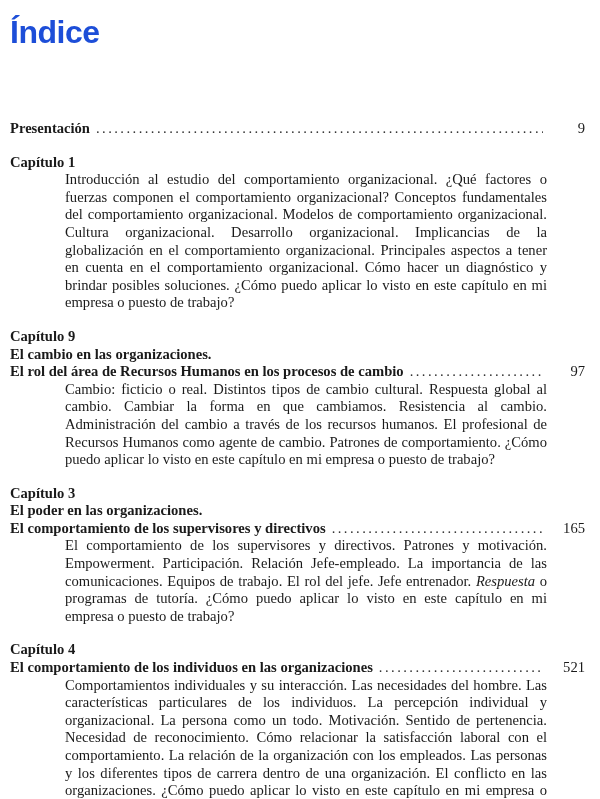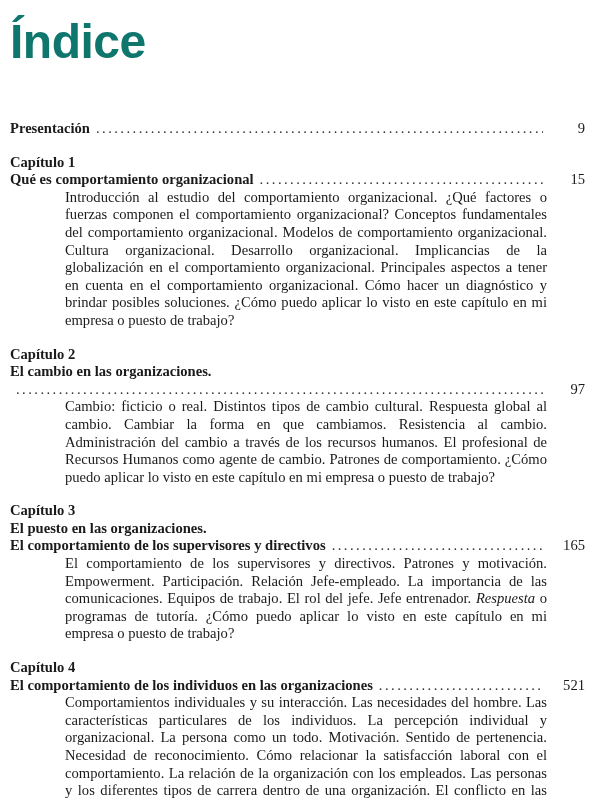--- a/index.html
+++ b/index.html
@@ -1,17 +1,17 @@
 <!DOCTYPE html>
 <html><head>
 <meta charset="utf-8">
 <style>
   html, body { margin:0; padding:0; background:#ffffff; }
   body { width:600px; height:799px; overflow:hidden; position:relative; color:#1a1a1a; }
-  .title { position:absolute; left:10px; top:14px; font-family:"Liberation Sans", sans-serif; font-weight:bold; font-size:48px; letter-spacing:-0.5px; color:#0f766e; }
+  .title { position:absolute; left:10px; top:14px; font-family:"Liberation Sans", sans-serif; font-weight:bold; font-size:32px; letter-spacing:-0.5px; color:#1d4ed8; }
   .toc { position:absolute; left:10px; top:120px; width:575px; font-family:"Liberation Serif", serif; font-size:14.6px; line-height:17.6px; }
   .entry { margin-bottom:16px; }
   .entry.first { }
   .chap { font-weight:bold; }
   .hrow { display:flex; align-items:baseline; font-weight:bold; }
   .hrow .txt { white-space:nowrap; }
   .hrow .dots { flex:1; overflow:hidden; white-space:nowrap; font-weight:normal; margin:0 6px 0 6px; letter-spacing:1.2px; color:#333; }
   .hrow .dots::before { content:". . . . . . . . . . . . . . . . . . . . . . . . . . . . . . . . . . . . . . . . . . . . . . . . . . . . . . . . . . . . . . . . . . . . . . . . . . . . . . . . . . . . . . . . . . . . . . . . . . . . . . . . ."; letter-spacing:-0.6px; }
   .hrow .pg { width:36px; text-align:right; font-weight:normal; }
   .desc { margin-left:55px; margin-right:38px; text-align:justify; }
@@ -27,41 +27,37 @@
   <div class="entry first">
     <div class="hrow">
       <span class="txt">Presentación</span>
       <span class="dots"></span>
       <span class="pg">9</span>
     </div>
   </div>
 
   <div class="entry">
     <div class="chap">Capítulo 1</div>
-    <div class="hrow">
-      <span class="txt">Qué es comportamiento organizacional</span>
-      <span class="dots"></span>
-      <span class="pg">15</span>
-    </div>
     <div class="desc">Introducción al estudio del comportamiento organizacional. ¿Qué factores o fuerzas componen el comportamiento organizacional? Conceptos fundamentales del comportamiento organizacional. Modelos de comportamiento organizacional. Cultura organizacional. Desarrollo organizacional. Implicancias de la globalización en el comportamiento organizacional. Principales aspectos a tener en cuenta en el comportamiento organizacional. Cómo hacer un diagnóstico y brindar posibles soluciones. ¿Cómo puedo aplicar lo visto en este capítulo en mi empresa o puesto de trabajo?</div>
   </div>
 
   <div class="entry">
-    <div class="chap">Capítulo 2</div>
+    <div class="chap">Capítulo 9</div>
     <div class="chap">El cambio en las organizaciones.</div>
     <div class="hrow">
+      <span class="txt">El rol del área de Recursos Humanos en los procesos de cambio</span>
       <span class="dots"></span>
       <span class="pg">97</span>
     </div>
     <div class="desc">Cambio: ficticio o real. Distintos tipos de cambio cultural. Respuesta global al cambio. Cambiar la forma en que cambiamos. Resistencia al cambio. Administración del cambio a través de los recursos humanos. El profesional de Recursos Humanos como agente de cambio. Patrones de comportamiento. ¿Cómo puedo aplicar lo visto en este capítulo en mi empresa o puesto de trabajo?</div>
   </div>
 
   <div class="entry">
     <div class="chap">Capítulo 3</div>
-    <div class="chap">El puesto en las organizaciones.</div>
+    <div class="chap">El poder en las organizaciones.</div>
     <div class="hrow">
       <span class="txt">El comportamiento de los supervisores y directivos</span>
       <span class="dots"></span>
       <span class="pg">165</span>
     </div>
     <div class="desc"><span>El comportamiento de los supervisores y directivos. Patrones y motivación. Empowerment. Participación. Relación Jefe-empleado. La importancia de las comunicaciones. Equipos de trabajo. El rol del jefe. Jefe entrenador. </span><em>Respuesta</em><span> o programas de tutoría. ¿Cómo puedo aplicar lo visto en este capítulo en mi empresa o puesto de trabajo?</span></div>
   </div>
 
   <div class="entry">
     <div class="chap">Capítulo 4</div>

